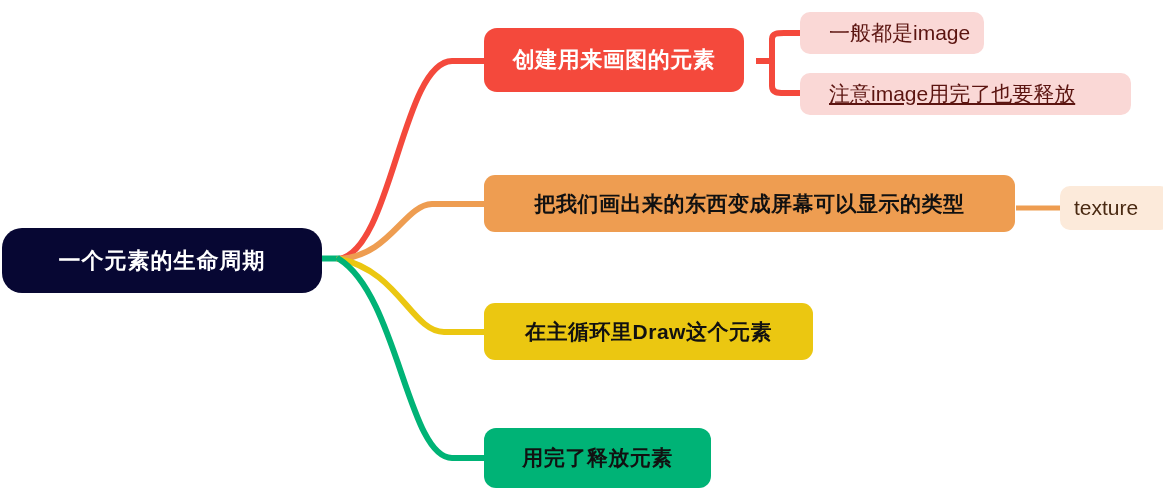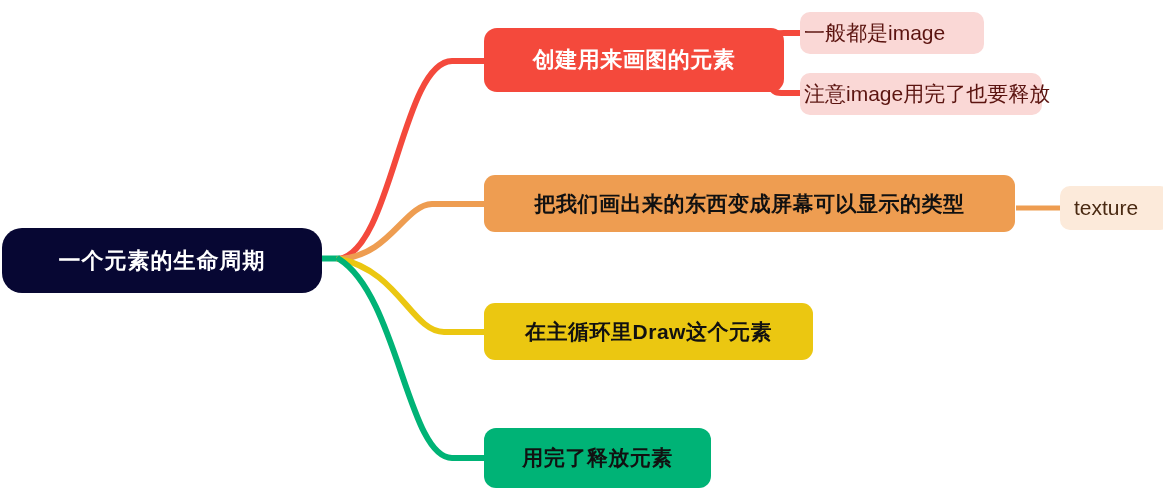--- a/index.html
+++ b/index.html
@@ -14,21 +14,21 @@
     position:absolute;box-sizing:border-box;
     display:flex;align-items:center;justify-content:center;
     white-space:nowrap;
   }
   .node-root{
     left:2px;top:228px;width:320px;height:65px;
     background:#070733;border-radius:20px;
     color:#ffffff;font-weight:bold;font-size:22px;letter-spacing:1px;
   }
   .node-red{
-    left:484px;top:28px;width:300px;height:64px;
+    left:484px;top:28px;width:260px;height:64px;
     background:#F4493C;border-radius:13px;
     color:#ffffff;font-weight:bold;font-size:22px;letter-spacing:0.5px;
   }
   .node-orange{
     left:484px;top:175px;width:531px;height:57px;
     background:#EE9D51;border-radius:11px;
     color:#111111;font-weight:bold;font-size:21px;letter-spacing:0.5px;align-items:center;
   }
   .node-yellow{
     left:484px;top:303px;width:329px;height:57px;
@@ -36,24 +36,24 @@
     color:#111111;font-weight:bold;font-size:21px;letter-spacing:0.5px;
   }
   .node-green{
     left:484px;top:428px;width:227px;height:60px;
     background:#00B376;border-radius:12px;
     color:#111111;font-weight:bold;font-size:21px;letter-spacing:0.5px;
   }
   .node-pink{
     background:#FAD8D6;border-radius:10px;
     color:#5B1410;font-weight:normal;font-size:21px;
-    justify-content:flex-start;padding-left:4px;
+    justify-content:flex-start;padding-left:29px;
   }
   .node-pink-1{left:800px;top:12px;width:184px;height:42px;}
-  .node-pink-2{left:800px;top:73px;width:242px;height:42px;}
+  .node-pink-2{left:800px;top:73px;width:331px;height:42px;text-decoration:underline;}
   .node-peach{
     left:1060px;top:186px;width:110px;height:44px;
     background:#FCEADA;border-radius:10px;
     color:#4A2A12;font-weight:normal;font-size:21px;
     justify-content:flex-start;padding-left:14px;
   }
 </style>
 </head>
 <body>
 

